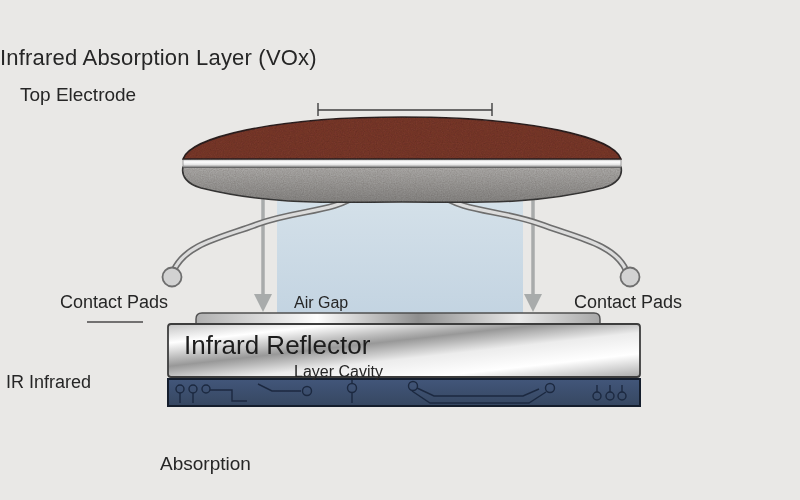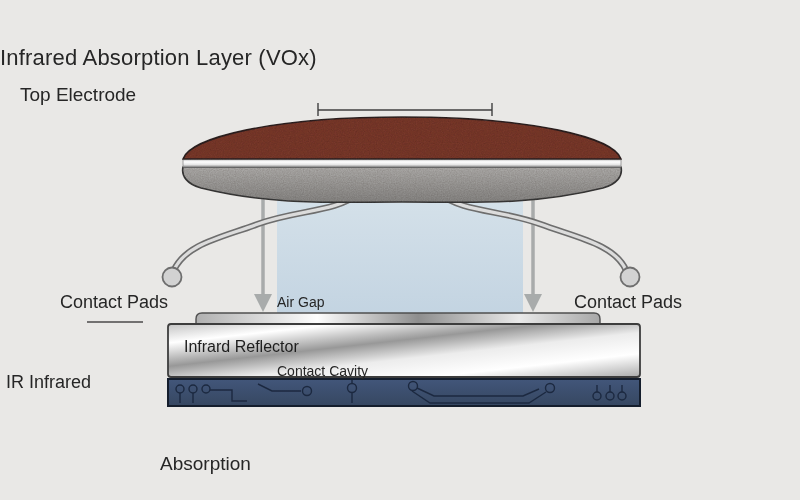--- a/index.html
+++ b/index.html
@@ -5,25 +5,25 @@
   html,body{margin:0;padding:0;background:#d7d6d4;}
   .stage{
     position:relative;width:800px;height:500px;overflow:hidden;
     background:var(--bg,#e9e8e6);
     font-family:"Liberation Sans",sans-serif;
     color:var(--ink,#262626);
   }
   .lbl{position:absolute;text-align:left;white-space:pre;}
   .title{top:45px;left:0;width:800px;font-size:22px;letter-spacing:.2px;}
   .top-electrode{top:84px;left:20px;width:790px;font-size:19px;}
-  .air-gap{top:245px;left:277px;width:246px;font-size:14px;line-height:23px;}
+  .air-gap{top:245px;left:294px;width:246px;font-size:16px;line-height:23px;}
   .contact-left{top:292px;left:60px;width:180px;font-size:18px;}
   .contact-right{top:292px;left:574px;width:180px;font-size:18px;}
   .incident{top:327px;left:6px;width:150px;font-size:18px;line-height:22px;}
-  .reflector-label{top:338px;left:184px;width:456px;font-size:16px;color:#1d1d1d;}
+  .reflector-label{top:330px;left:184px;width:456px;font-size:26px;color:#1d1d1d;}
   .substrate-label{top:406px;left:160px;width:480px;font-size:19px;line-height:23px;}
   svg{position:absolute;top:0;left:0;}
 </style>
 </head>
 <body>
 
 <div class="stage">
 
   <svg width="800" height="500" viewBox="0 0 800 500">
     <defs>
@@ -135,21 +135,21 @@
       </g>
     </g>
   </svg>
 
   <div class="lbl title">Infrared Absorption Layer (VOx)</div>
 
   <div class="lbl top-electrode">Top Electrode</div>
 
   <div class="lbl air-gap">
     <div>Air Gap</div>
-    <div>Contact Cavity</div>
+    <div>Layer Cavity</div>
   </div>
 
   <div class="lbl contact-left">Contact Pads</div>
 
   <div class="lbl contact-right">Contact Pads</div>
 
   <div class="lbl incident">
     <div>IR Infrared</div>
   </div>
 

